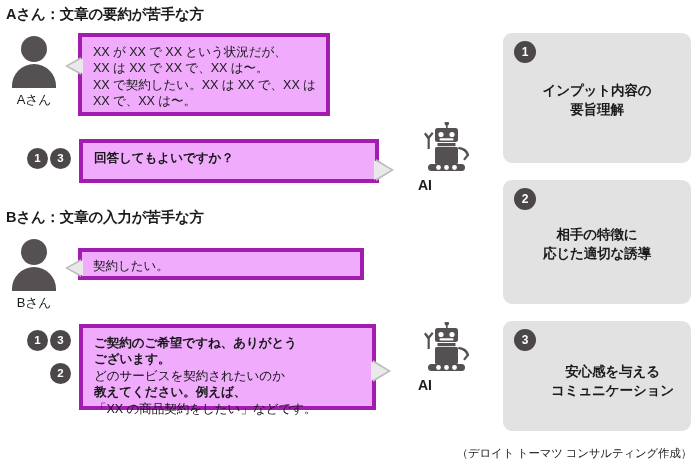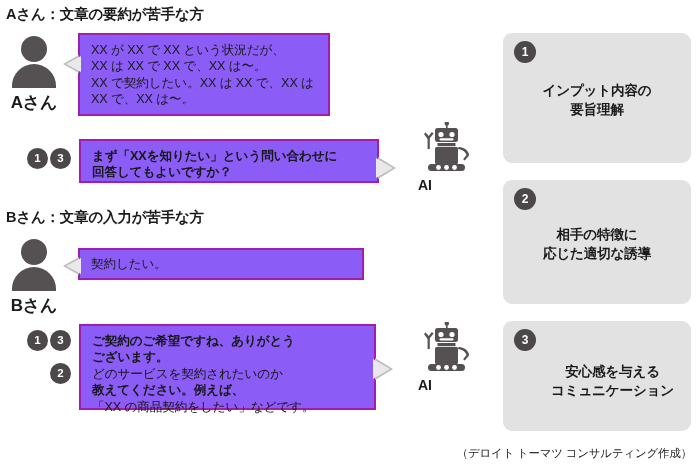--- a/index.html
+++ b/index.html
@@ -31,36 +31,36 @@
   }
   .avatar .head{
     position:absolute;left:15px;top:2px;width:26px;height:26px;
     border-radius:50%;background:#555052;
   }
   .avatar .body{
     position:absolute;left:6px;top:30px;width:44px;height:24px;
     border-radius:22px 22px 0 0;background:#555052;
   }
   .avatar .cap{
-    text-align:center;font-size:17px;font-weight:bold;margin-top:1px;
+    text-align:center;font-size:13px;font-weight:normal;margin-top:1px;
     color:#1a1a1a;letter-spacing:-0.2px;
   }
 
   
   .robot{position:absolute;width:58px;}
   .robot .cap{
     text-align:left;font-size:14px;font-weight:bold;margin-top:1px;
     color:#1a1a1a;
   }
 
   
   .bubble{
     position:absolute;
-    background:#8b5cf6;
-    border:2px solid #a21caf;
+    background:#f0abfc;
+    border:4px solid #a21caf;
     box-sizing:border-box;
     padding:7px 10px 7px 11px;
     font-size:12.6px;
     line-height:16.4px;
     color:#1a1a1a;
     letter-spacing:-0.1px;
   }
   .bubble.dark-text{color:#171717;}
   .bubble .ln{white-space:nowrap;}
   .bubble .ln.b{font-weight:bold;}
@@ -160,21 +160,20 @@
     <div class="ln">XX で契約したい。XX は XX で、XX は</div>
     <div class="ln">XX で、XX は〜。</div>
   </div>
 
   <div class="badge" style="left:27px;top:148px;">1</div>
   <div class="badge" style="left:50px;top:148px;">3</div>
 
   <div class="bubble dark-text" style="left:79px;top:139px;width:300px;height:44px;">
     <div class="tail-r"></div>
     <div class="tail-r-in"></div>
-    <div class="ln b">まず「XXを知りたい」という問い合わせに</div>
     <div class="ln b">回答してもよいですか？</div>
   </div>
 
   <div class="robot" style="left:418px;top:122px;">
     <svg width="58" height="50" viewBox="0 0 58 50">
       <g fill="#555052">
         <rect x="28" y="0" width="1.6" height="6"></rect>
         <circle cx="28.8" cy="1.4" r="2.2"></circle>
         <rect x="17" y="6" width="23" height="14" rx="2.5"></rect>
         <rect x="19.5" y="21" width="18" height="3.2"></rect>

